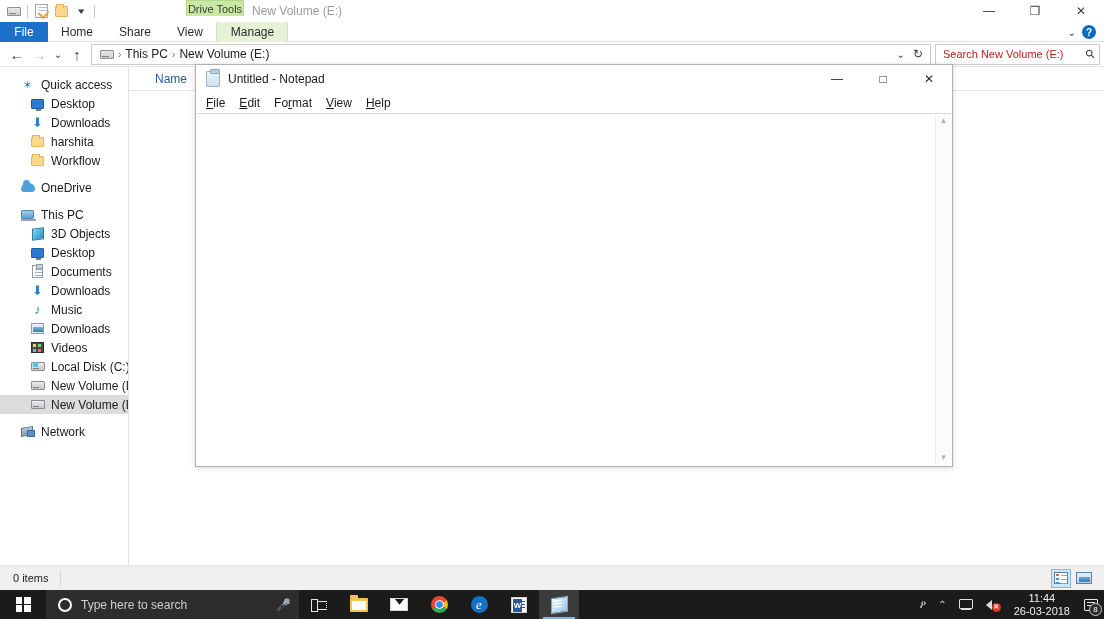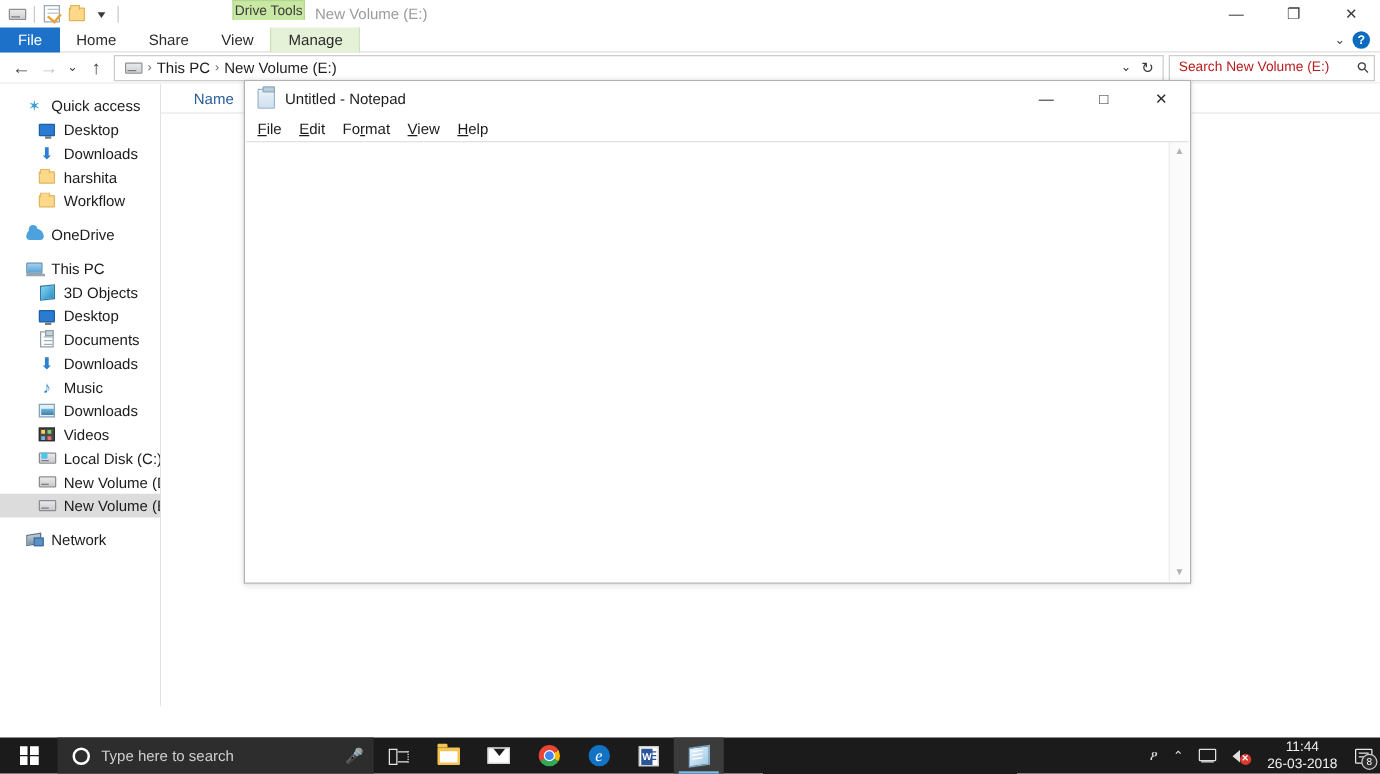--- a/index.html
+++ b/index.html
@@ -478,20 +478,32 @@
       </div>
 
       <div class="listpane">
         <div class="colhdr">
           <div class="col col-name">Name</div>
         </div>
         <div class="emptyarea"></div>
       </div>
     </div>
 
+    <div class="statusbar">
+      <span class="status-txt">0 items</span>
+      <span class="status-sep"></span>
+      <span class="view-btns">
+        <span class="vbtn active">
+            <span class="vb-details"></span>
+          </span>
+        <span class="vbtn">
+            <span class="vb-tiles"></span>
+          </span>
+      </span>
+    </div>
   </div>
 
   <div id="notepad">
     <div class="np-title">
       <span class="np-ico"></span>
       <span class="np-title-text">Untitled - Notepad</span>
       <span class="np-btns">
         <span class="np-btn">—</span>
         <span class="np-btn">□</span>
         <span class="np-btn close">✕</span>

